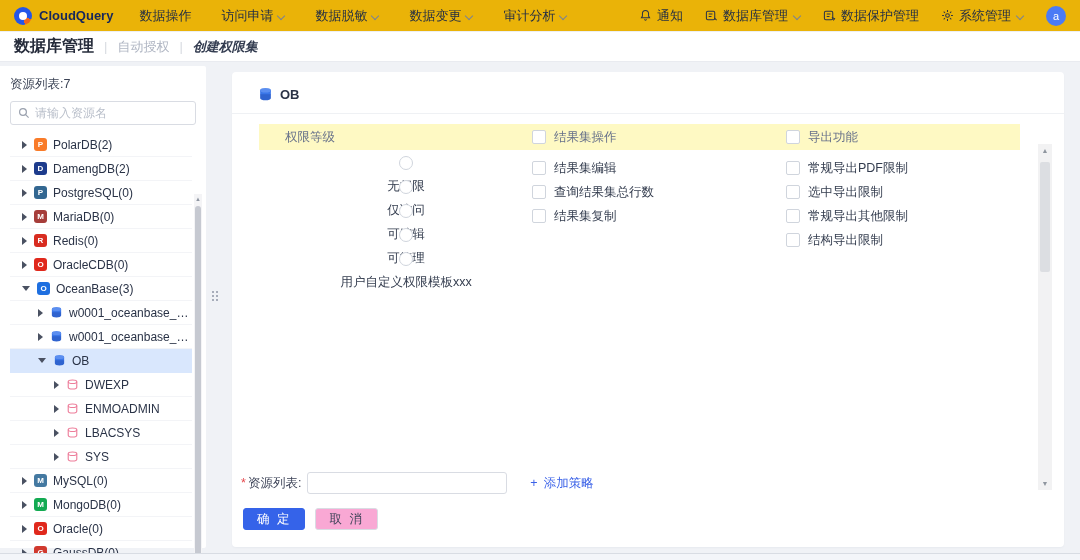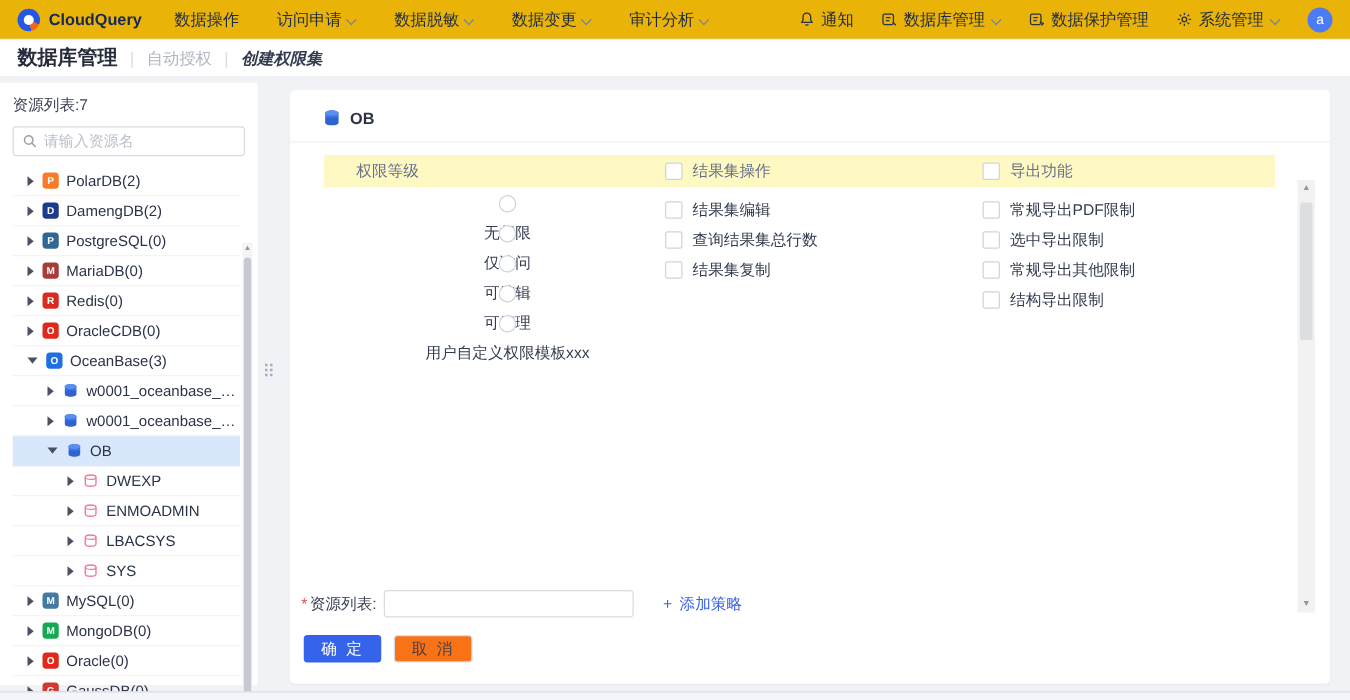--- a/index.html
+++ b/index.html
@@ -70,21 +70,21 @@
   .ms-thumb { position:absolute; left:2px; width:10px; top:18px; height:110px; background:#dcdee2; border-radius:2px; }
 
   .form-row { display:flex; align-items:center; margin:0 0 13px 9px; }
   .req { color:#e5484d; font-size:12.5px; margin-right:2px; }
   .form-label { font-size:12.5px; color:#3c4257; }
   .name-input { width:200px; height:22px; border:1px solid #d9dce3; border-radius:3px; margin-left:6px; font-size:12px; padding:0 6px; outline:none; font-family:inherit; }
   .add-policy { display:flex; align-items:center; gap:6px; color:#3b62e8; font-size:12.5px; margin-left:23px; cursor:pointer; }
   .actions { display:flex; align-items:center; gap:10px; margin:1px 0 17px 11px; }
   .btn { height:22px; padding:0 13px; border-radius:3px; font-size:12.5px; display:flex; align-items:center; cursor:pointer; letter-spacing:2px; }
   .btn-primary { background:#3563e9; color:#fff; border:1px solid #3563e9; }
-  .btn-plain { background:#f97316; color:#3c4257; border:1px solid #d9dce3; }
+  .btn-plain { background:#f9a8d4; color:#3c4257; border:1px solid #d9dce3; }
 
   .bottom-strip { position:absolute; left:0; right:0; bottom:0; height:7px; background:#f3f5f9; border-top:1px solid #d8dce3; }
   svg { display:block; }
 </style>
 </head>
 <body>
 
 <div class="topnav">
   <span class="logo"></span>
   <span class="brand">CloudQuery</span>

